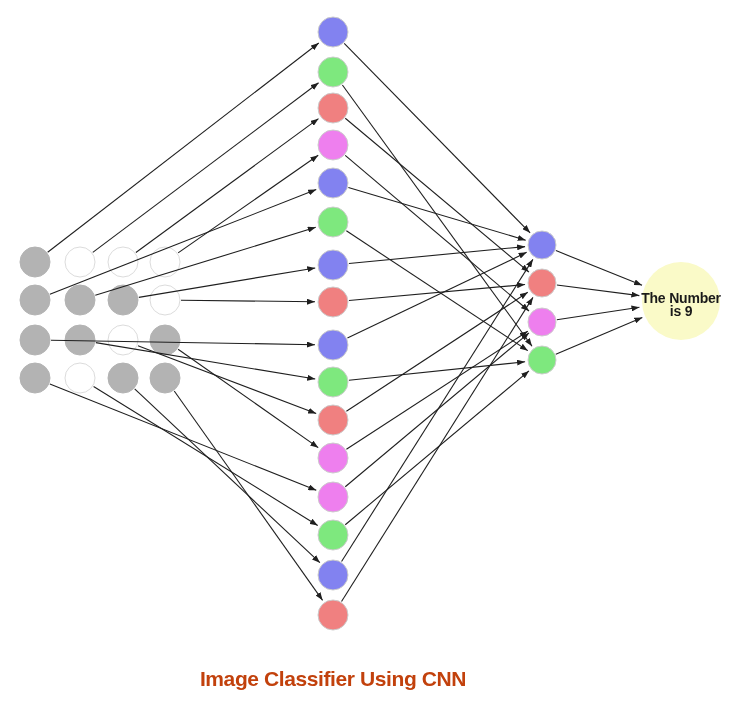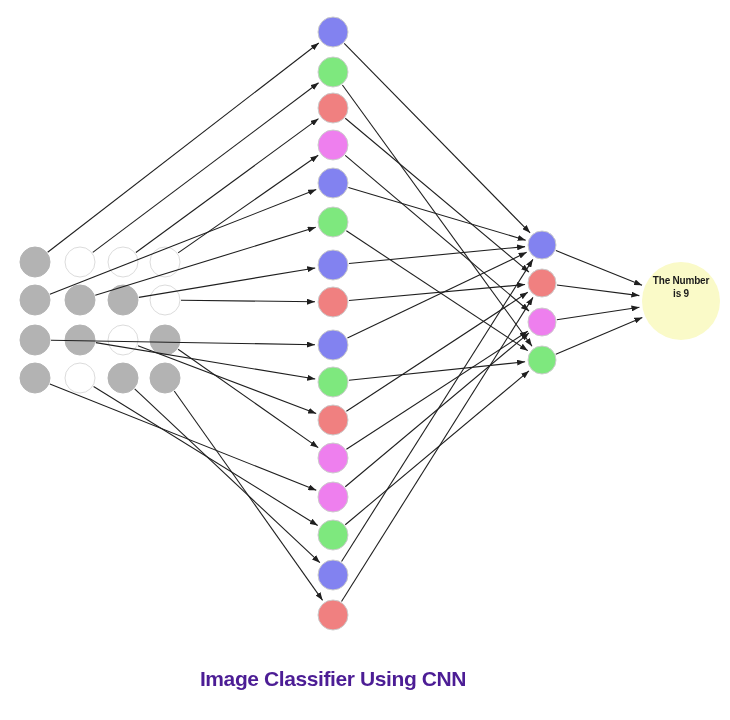--- a/index.html
+++ b/index.html
@@ -6,33 +6,33 @@
   .stage{
     position:relative;
     width:730px;height:720px;
     background:#ffffff;
     overflow:hidden;
     font-family:"Liberation Sans",sans-serif;
   }
   .stage svg{position:absolute;left:0;top:0;}
   .out-label{
     position:absolute;
-    left:636px;top:274px;width:90px;
+    left:636px;top:292px;width:90px;
     text-align:center;
-    font-weight:bold;font-size:10px;line-height:13px;
+    font-weight:bold;font-size:14px;line-height:13px;
     color:#1a1a1a;
     letter-spacing:-0.2px;
   }
   .title{
     position:absolute;
     left:133px;top:666px;width:400px;
     text-align:center;
     font-weight:bold;font-size:21px;line-height:26px;
     letter-spacing:-0.4px;
-    color:#4c1d95;
+    color:#c2410c;
   }
 </style>
 </head>
 <body>
 
 <div class="stage">
   <svg id="net" width="730" height="720" viewBox="0 0 730 720">
       <defs>
         <marker id="arrow" viewBox="0 0 8 6" refX="8" refY="3" markerWidth="8" markerHeight="6" orient="auto" markerUnits="userSpaceOnUse">
           <path d="M0,0 L8,3 L0,6 Z" fill="#1F1F1F"></path>

